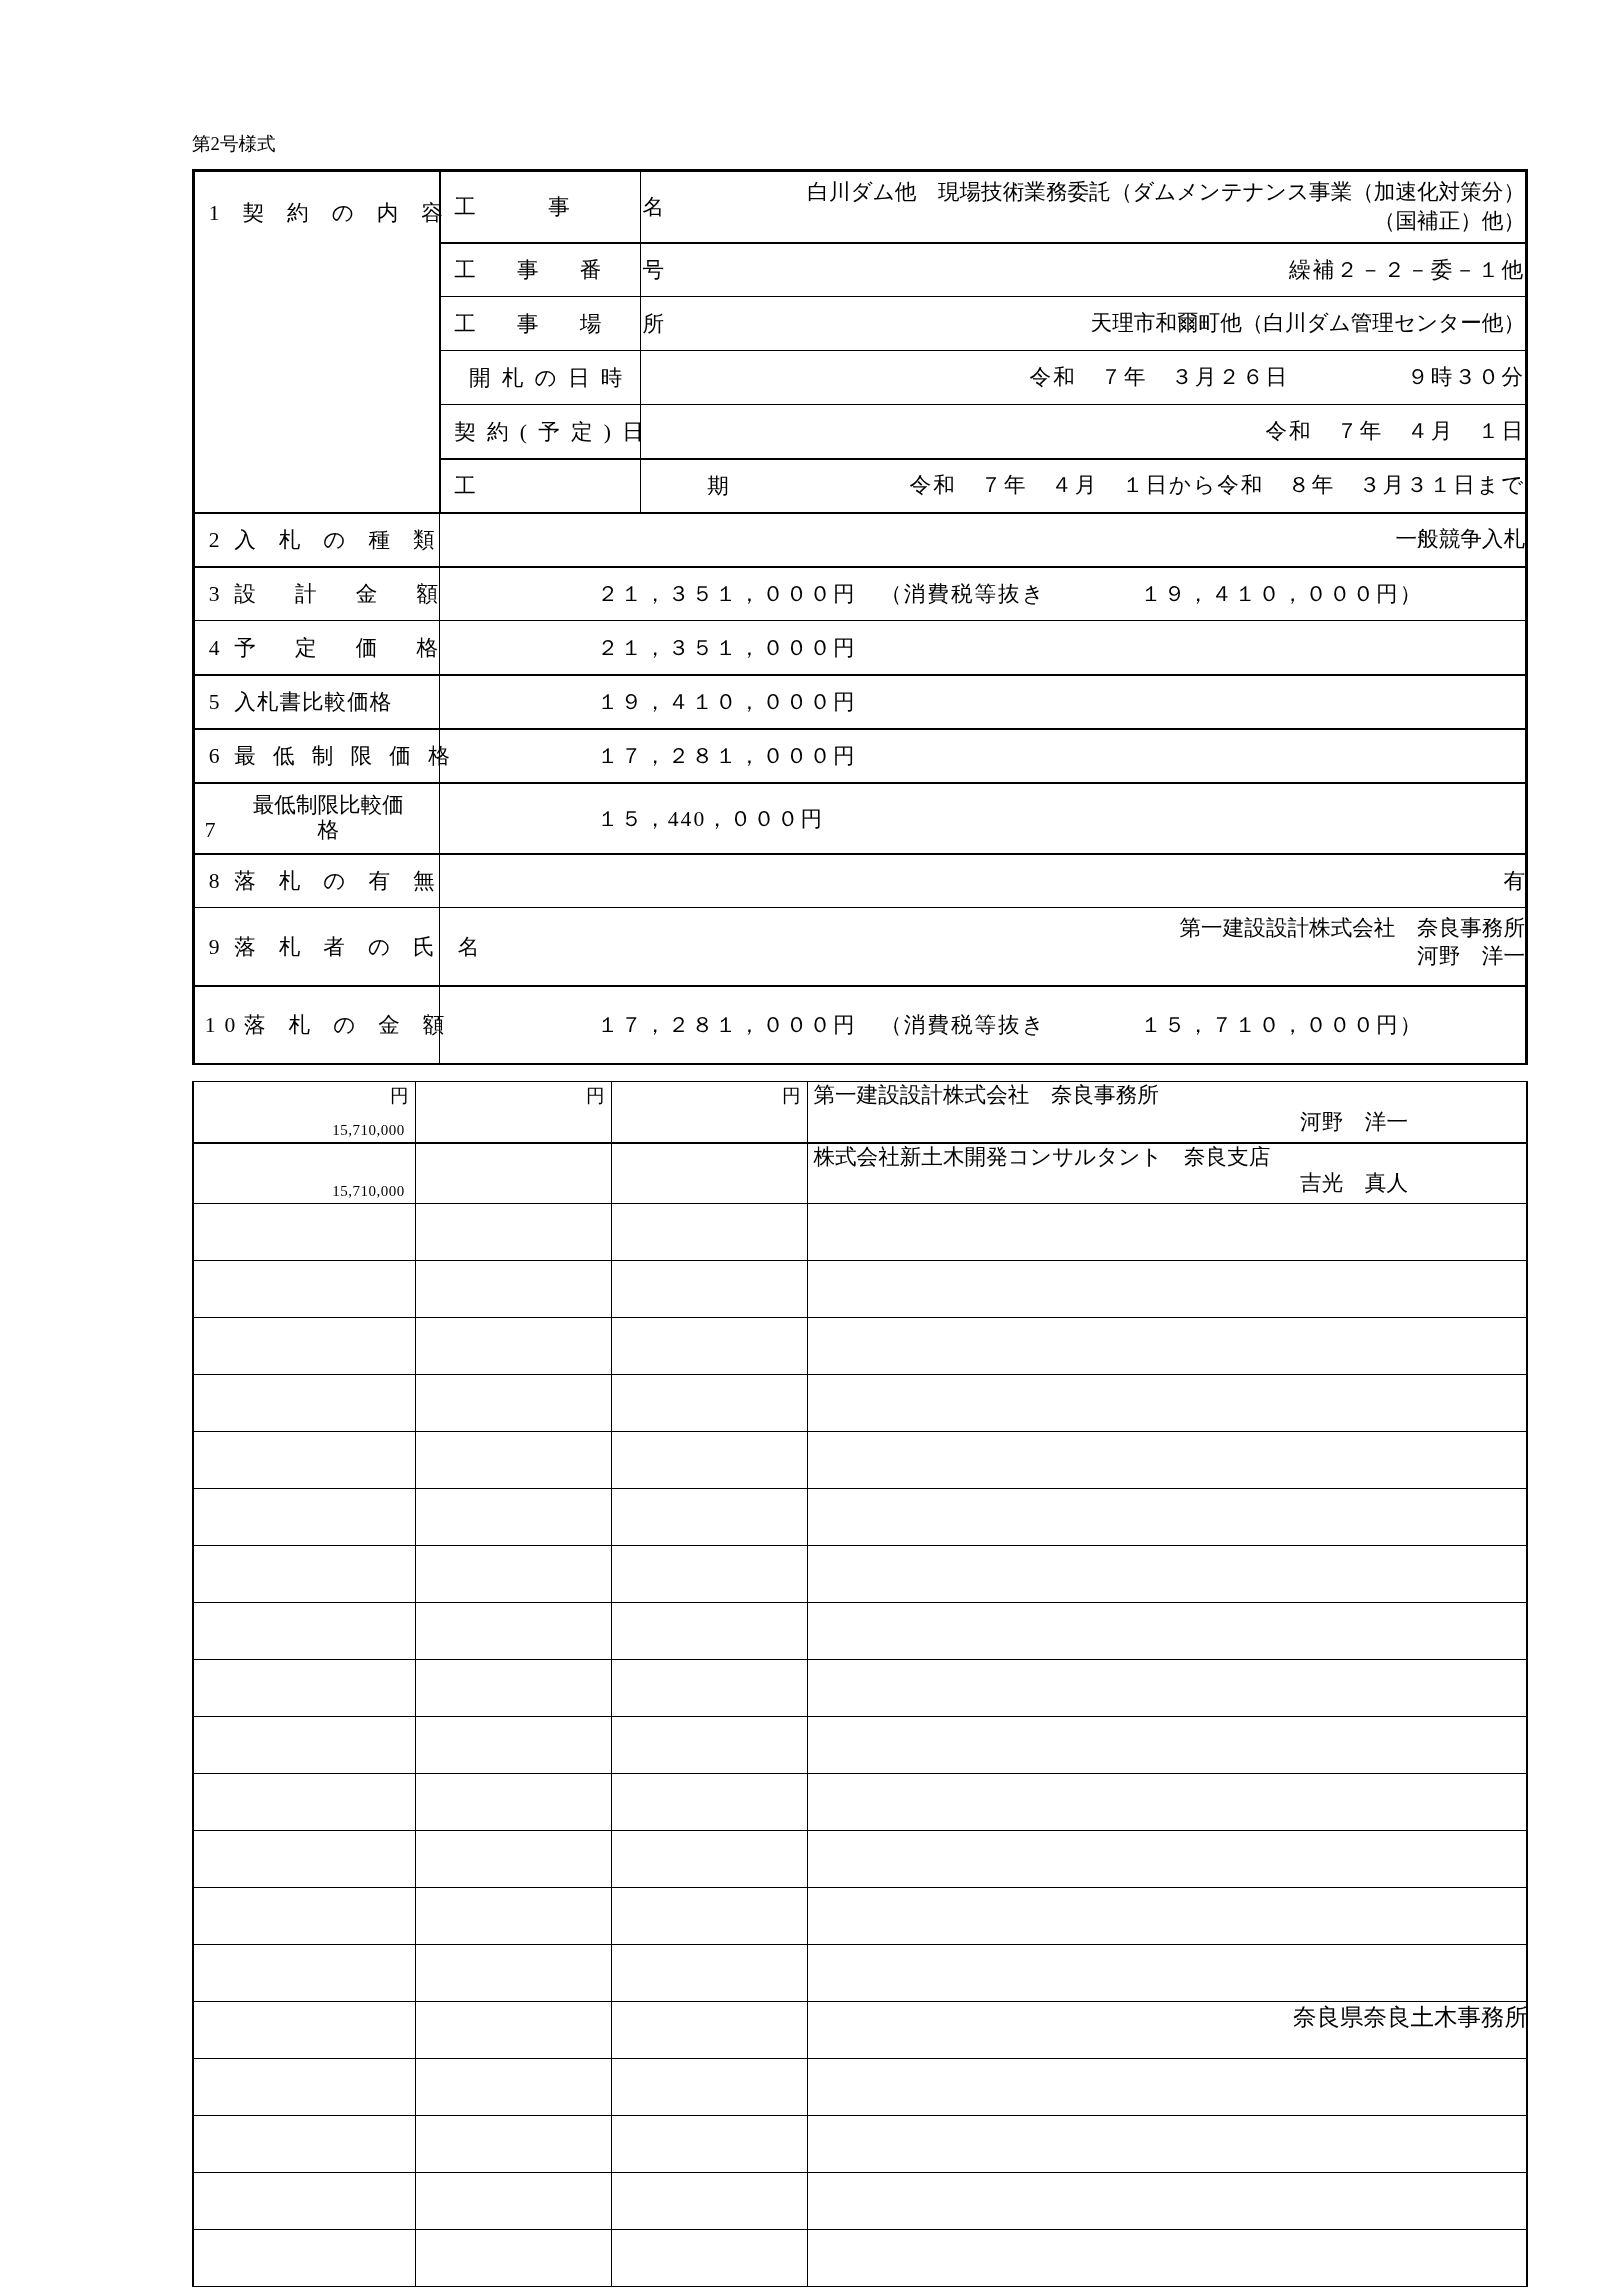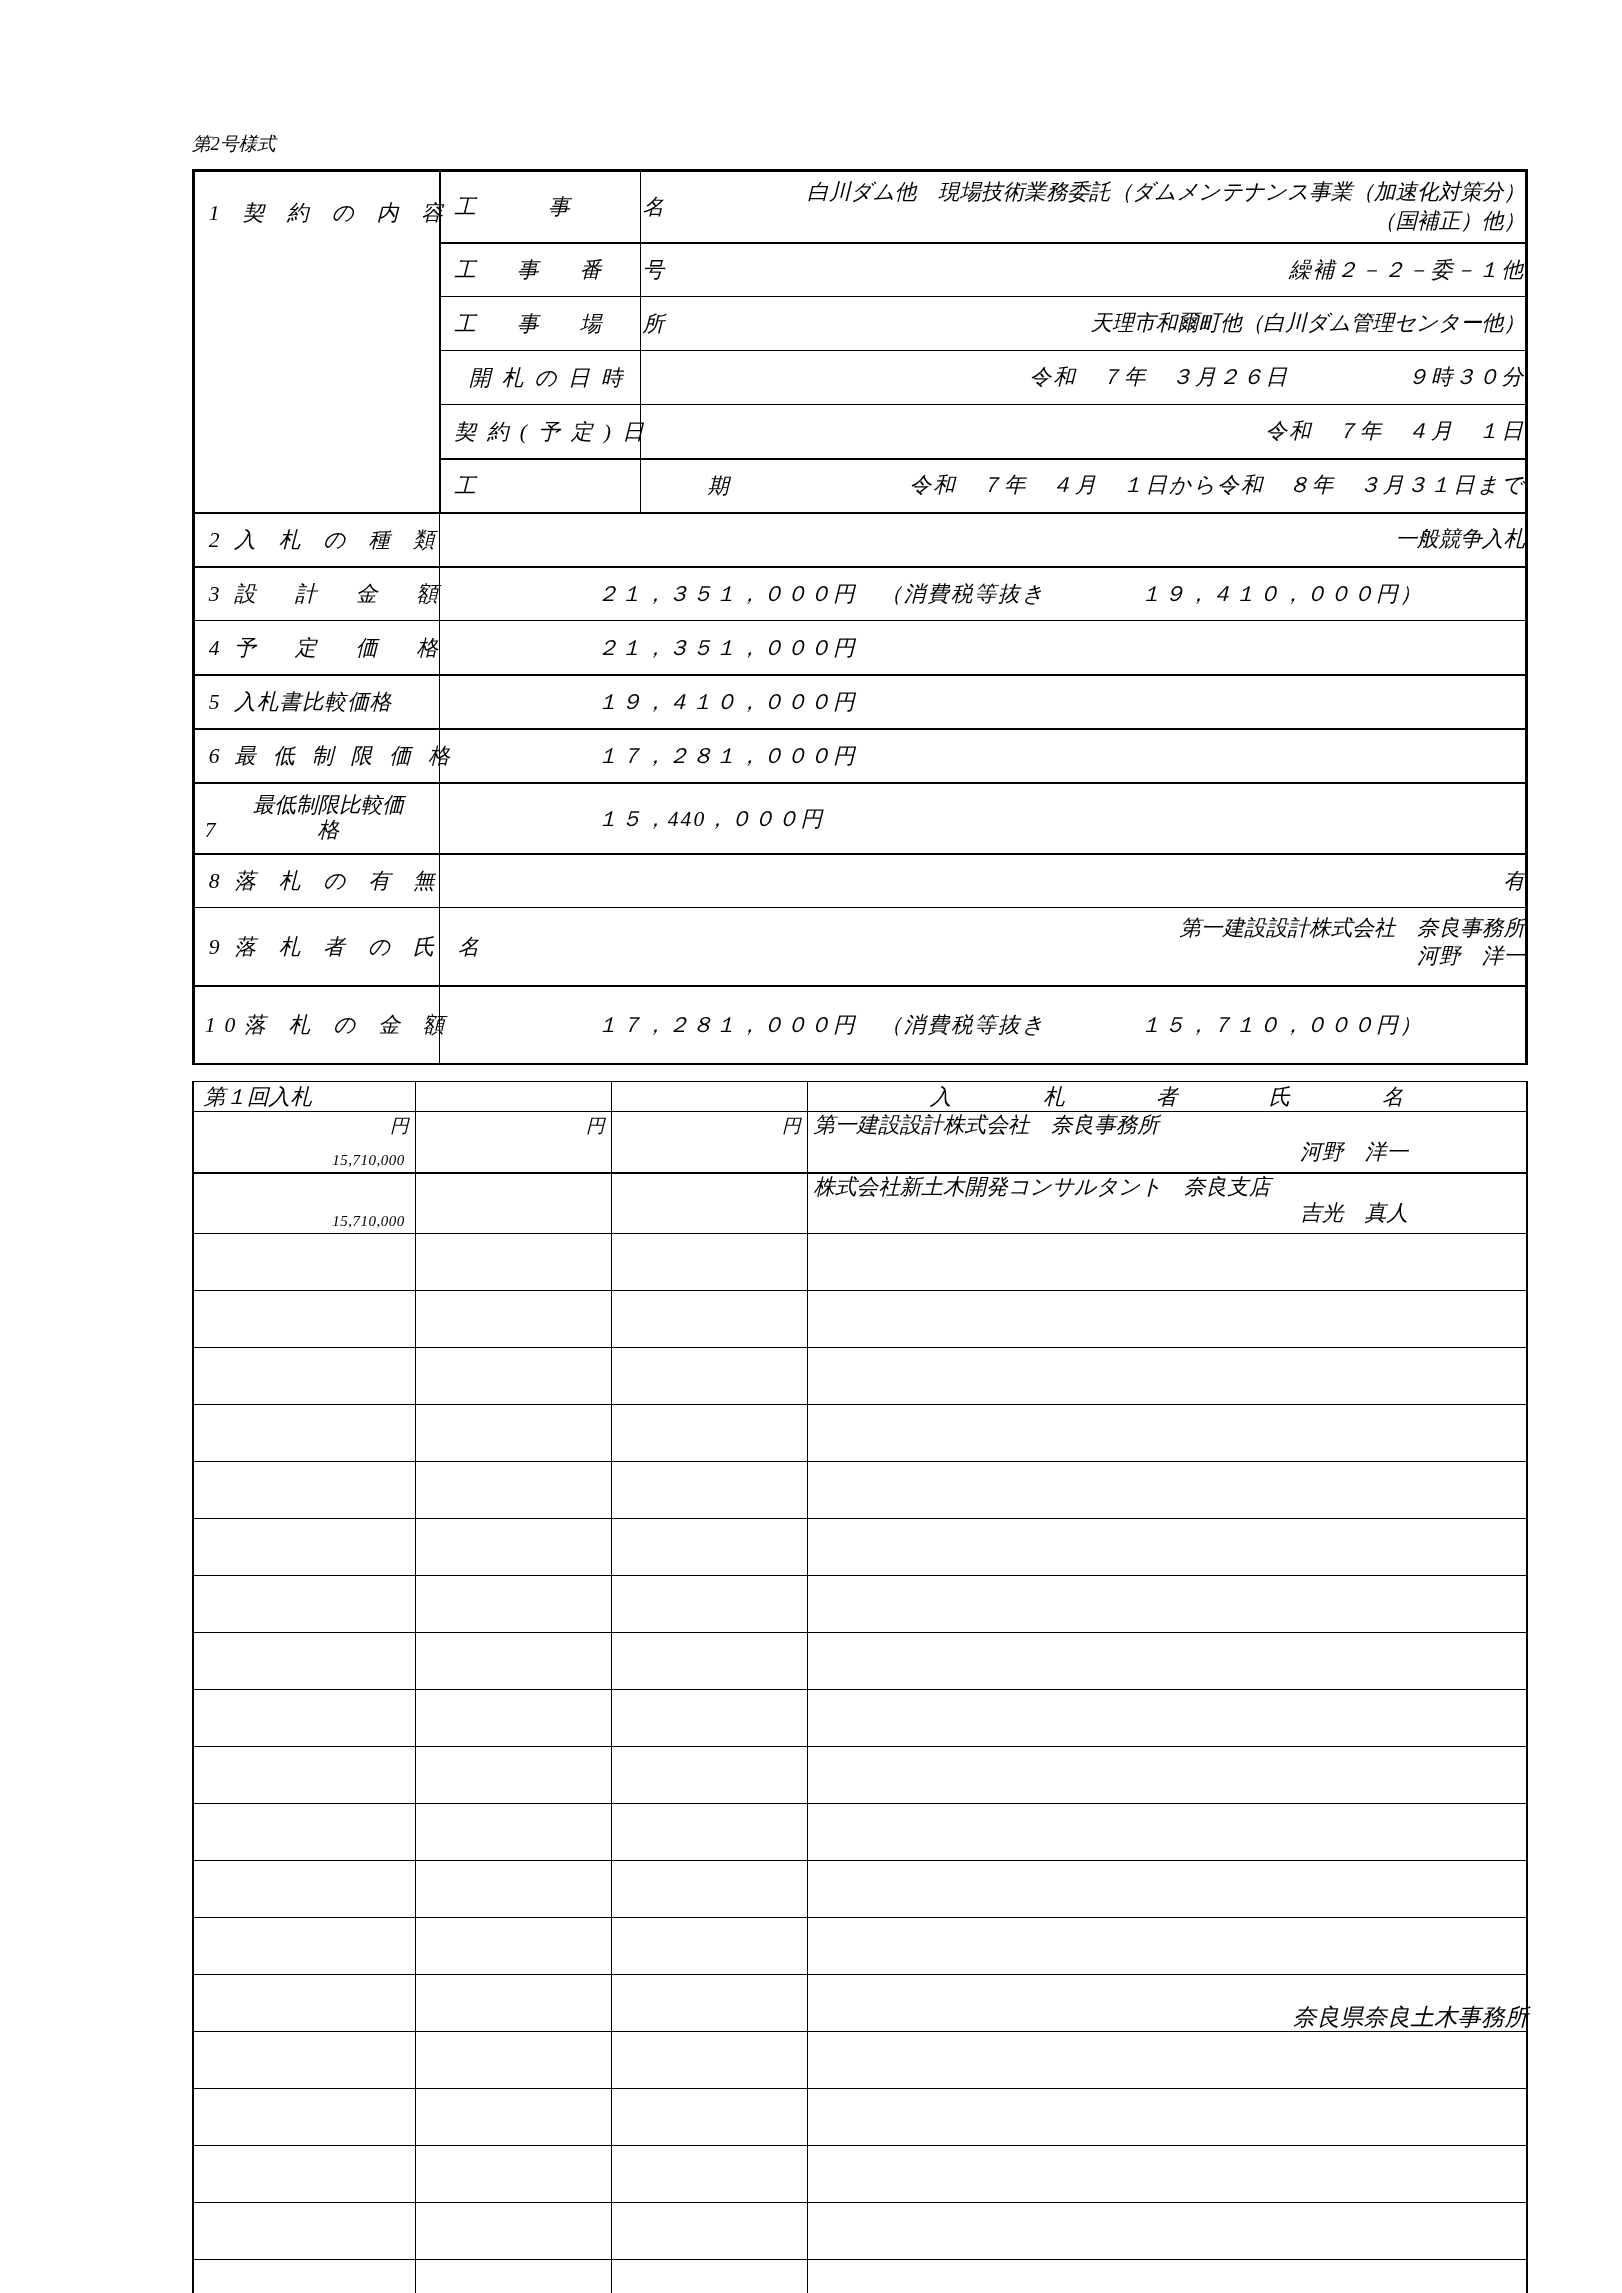--- a/index.html
+++ b/index.html
@@ -10,21 +10,20 @@
   body {
     font-family: "Liberation Serif", "DejaVu Serif", serif;
     color: #000000;
   }
   #page {
     position: relative;
     width: 1622px;
     height: 2294px;
     background: #ffffff;
     box-sizing: border-box;
-    font-style: italic;
   }
 
   
   .form-no {
     position: absolute;
     left: 192px;
     top: 131px;
     font-size: 18.6px;
     letter-spacing: 0px;
     white-space: nowrap;
@@ -279,26 +278,20 @@
 
   <div id="bidframe">
     <table class="b">
       <colgroup>
         <col class="col-a">
           <col class="col-b">
           <col class="col-c">
           <col class="col-d">
       </colgroup>
       <tbody id="bid-body">
-        <tr class="bhead">
-          <td class="round-lbl thick-l">第１回入札</td>
-          <td></td>
-          <td></td>
-          <td class="names-hd thick-r">入 札 者 氏 名</td>
-        </tr>
       <tr class="thickb">
             <td class="amt-cell thick-l">
               <span class="yen-mark">円</span>
               <span class="amt-val">15,710,000</span>
             </td>
             <td class="amt-cell">
               <span class="yen-mark">円</span>
               <span class="amt-val"></span>
             </td>
             <td class="amt-cell">

